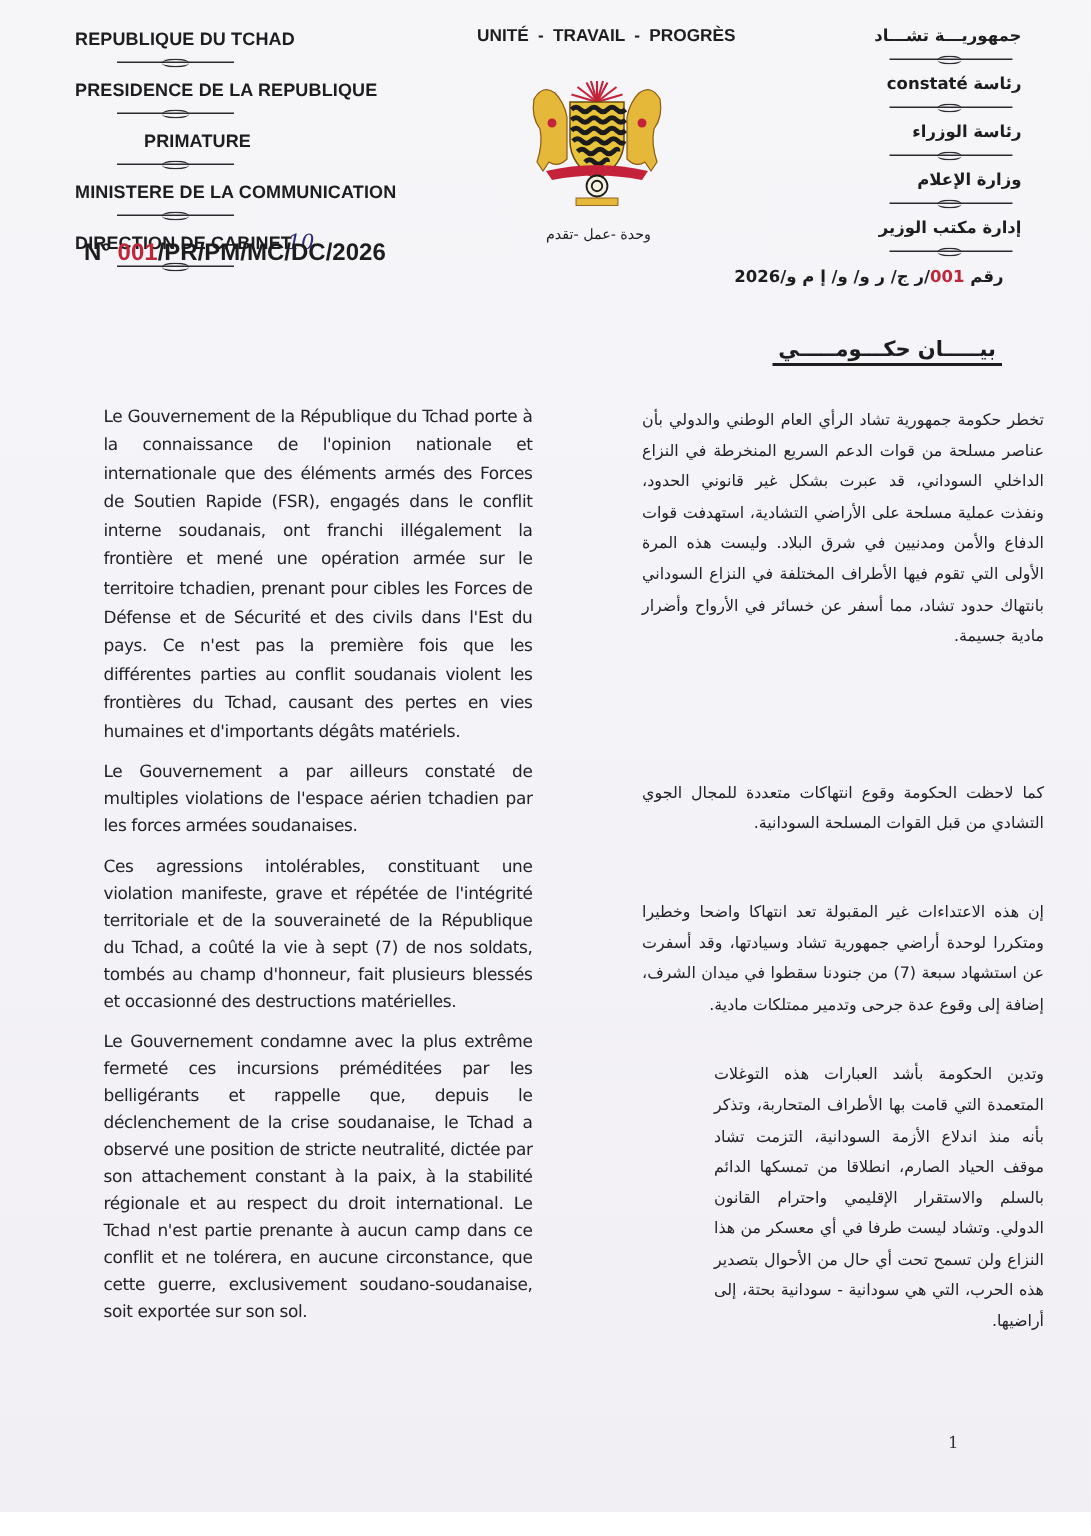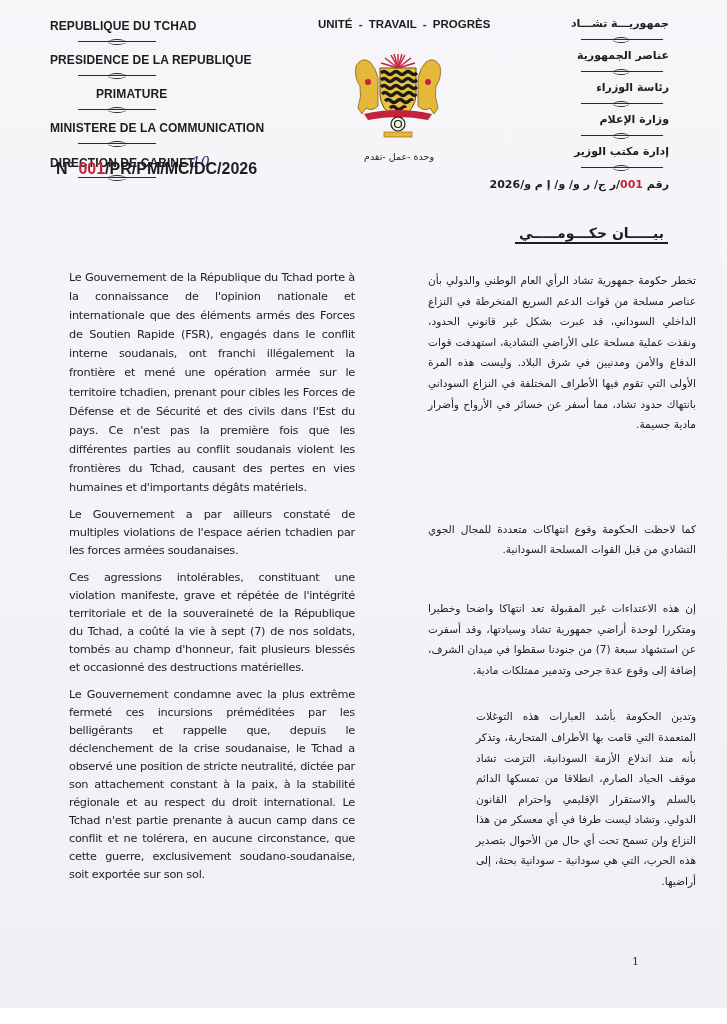--- a/index.html
+++ b/index.html
@@ -51,21 +51,21 @@
     position: absolute; left: 318px; top: 18px;
     font-family: "Liberation Sans", sans-serif; font-weight: bold; font-size: 11.5px; color: #1d1d20; white-space: nowrap; word-spacing: 3px;
   }
   .emblem { position: absolute; left: 348px; top: 48px; width: 100px; height: 92px; }
   .motto-ar {
     position: absolute; left: 360px; top: 151px; width: 78px; text-align: center;
     font-family: "DejaVu Sans", sans-serif; font-size: 9.5px; color: #1d1d20; direction: rtl; white-space: nowrap;
   }
 
   
-  .hdr-right { position: absolute; right: 58px; top: 16px; width: 150px; text-align: right; direction: rtl; }
+  .hdr-right { position: absolute; right: 46px; top: 16px; width: 150px; text-align: right; direction: rtl; }
   .ar-line { font-family: "DejaVu Sans", sans-serif; font-weight: bold; font-size: 11px; height: 16px; line-height: 16px; white-space: nowrap; color: #1d1d20; }
   .ar-orn { width: 82px; height: 16px; position: relative; margin-right: 6px; margin-left: auto; }
   .ar-orn::before { content: ""; position: absolute; left: 0; right: 0; top: 7px; height: 1px; background: #2a2a2e; }
   .ar-orn::after {
     content: ""; position: absolute; left: 32px; width: 16px; top: 5px; height: 4px;
     border-top: 1px solid #2a2a2e; border-bottom: 1px solid #2a2a2e; border-radius: 50%;
   }
   .ar-ref {
     position: absolute; right: 58px; top: 178px; direction: rtl; white-space: nowrap;
     font-family: "DejaVu Sans", sans-serif; font-weight: bold; font-size: 11px; color: #1d1d20;
@@ -165,21 +165,21 @@
     <path d="M16 66 Q50 58 84 66 L80 72 Q50 66 20 72 Z" fill="#c4223a"></path>
     <circle cx="50" cy="76" r="7" fill="#f5f0e0" stroke="#1b1b1b" stroke-width="1.2"></circle>
     <circle cx="50" cy="76" r="3.5" fill="none" stroke="#1b1b1b" stroke-width="1.2"></circle>
     <rect x="36" y="84" width="28" height="5" fill="#e6b83a" stroke="#8a5a10" stroke-width="0.6"></rect>
   </svg>
   <div class="motto-ar">وحدة -عمل -تقدم</div>
 
   <div class="hdr-right">
     <div class="ar-line">جمهوريـــة تشـــاد</div>
     <div class="ar-orn"></div>
-    <div class="ar-line">عناصر الجمهورية</div>
+    <div class="ar-line">رئاسة constaté</div>
     <div class="ar-orn"></div>
     <div class="ar-line">رئاسة الوزراء</div>
     <div class="ar-orn"></div>
     <div class="ar-line">وزارة الإعلام</div>
     <div class="ar-orn"></div>
     <div class="ar-line">إدارة مكتب الوزير</div>
     <div class="ar-orn"></div>
   </div>
   <div class="ar-ref">
     <span>رقم </span><span class="ref-red">001</span><span>/ر ج/ ر و/ و/ إ م و/2026</span>

